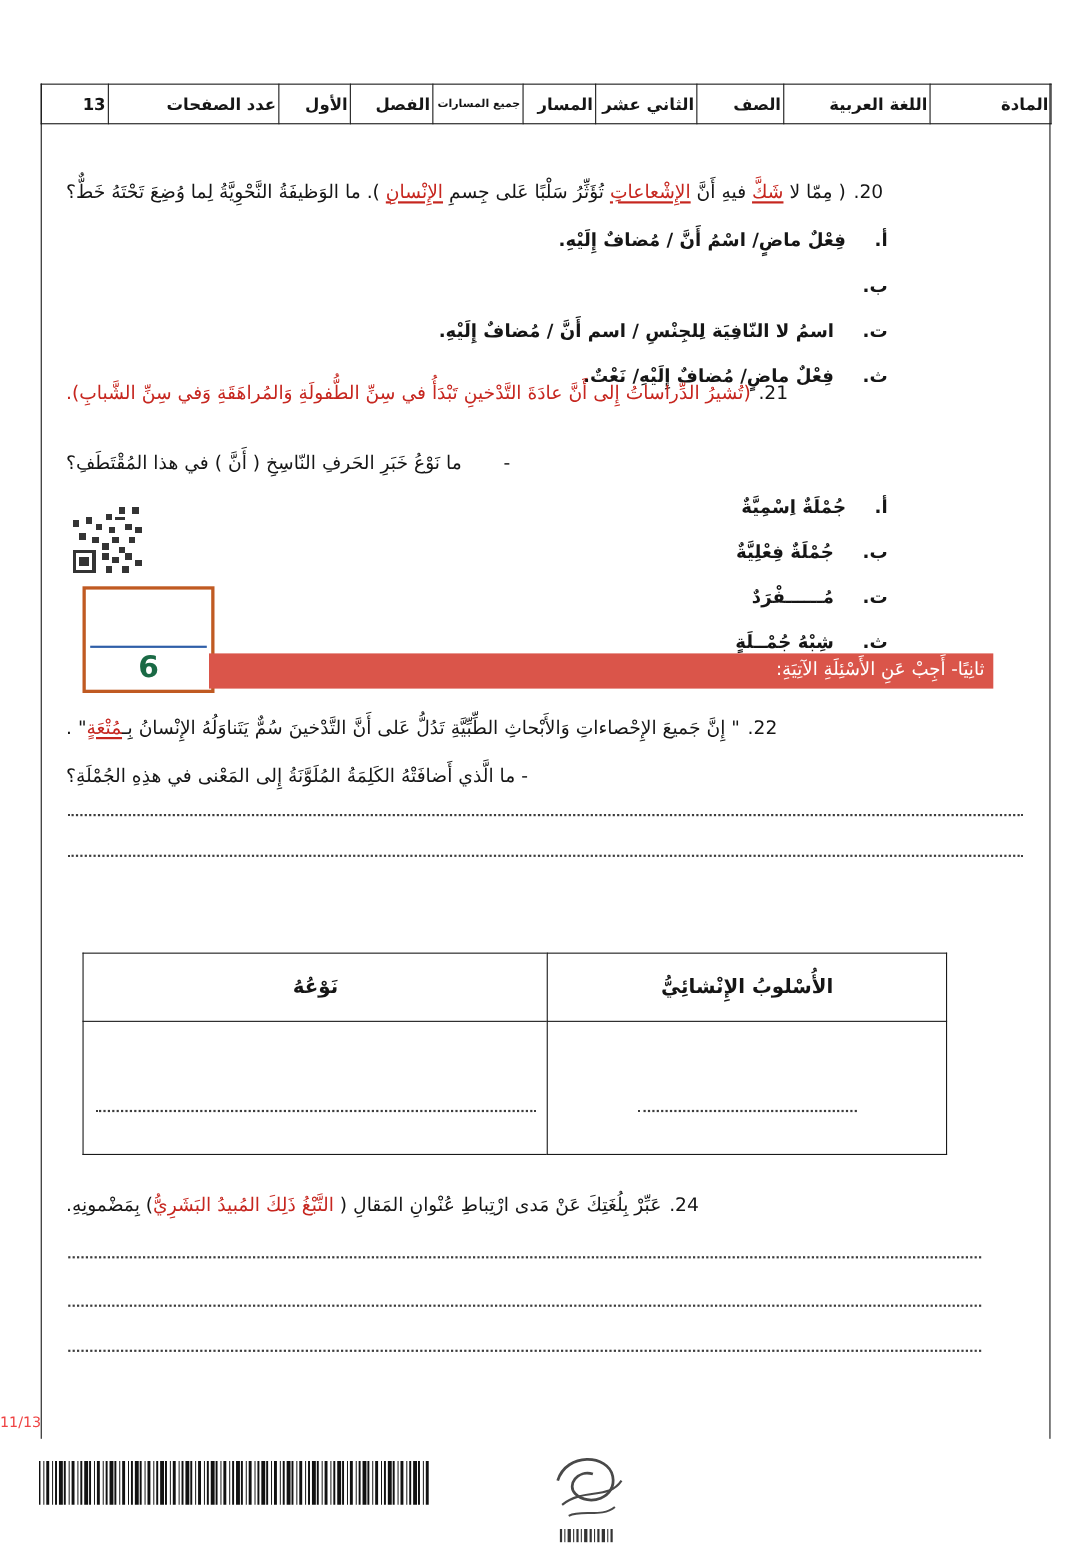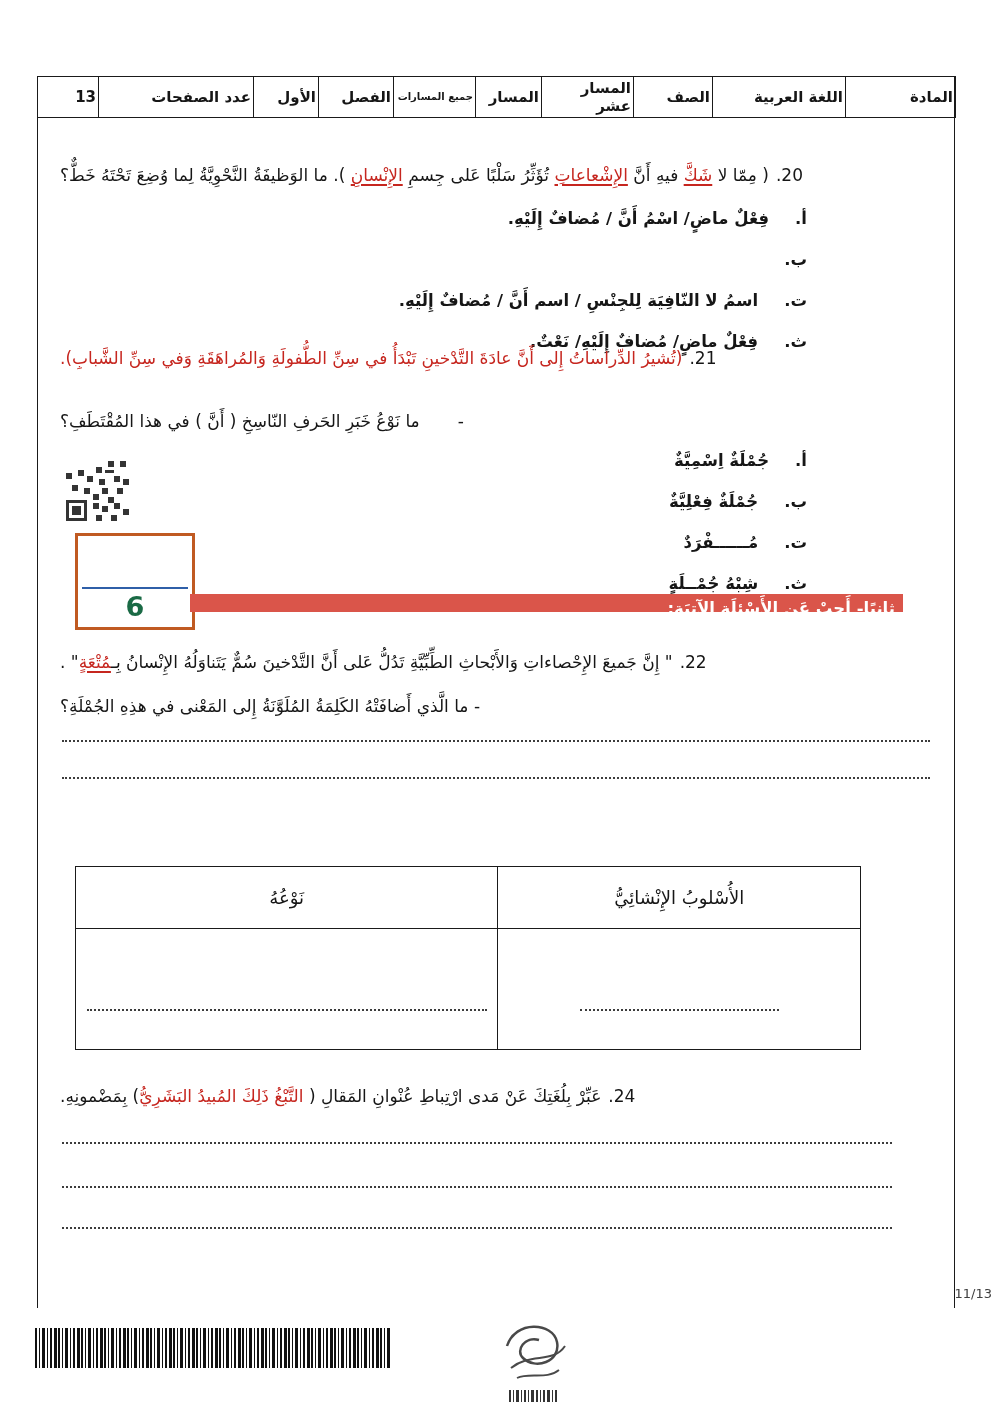--- a/index.html
+++ b/index.html
@@ -12,36 +12,36 @@
   .qline{position:absolute;right:89px;left:60px;font-weight:400;font-size:17px;line-height:1.45;text-align:left}
   .r100{right:100px}
   .indent1{padding-right:56px}
   .num{margin-left:7px}
   .gap{margin-right:38px}
   .red{color:#c6261f}
   .red-u{color:#c6261f;text-decoration:underline;text-decoration-thickness:1.5px;text-underline-offset:3px}
   .opts{position:absolute;right:185px;left:120px;font-weight:700;font-size:16.5px;text-align:right}
   .opt{display:flex;gap:26px;margin-bottom:17px;line-height:1.45}
   .opt .letter{flex:0 0 auto}
-  .banner{position:absolute;top:594px;left:190px;width:713px;height:18px;background:#da554a;color:#fff;font-weight:700;font-size:16.5px;line-height:30px;padding:0 8px;text-align:right}
+  .banner{position:absolute;top:594px;left:190px;width:713px;height:32px;background:#da554a;color:#fff;font-weight:400;font-size:16.5px;line-height:30px;padding:0 8px;text-align:right}
   .qr{position:absolute;top:461px;left:66px;opacity:.9}
   .scorebox{position:absolute;top:533px;left:75px;width:120px;height:97px;border:3px solid #c05a22;background:#fff}
   .scoreline{position:absolute;top:51px;left:4px;right:4px;border-top:2.5px solid #2f5fa8}
   .scoreval{position:absolute;top:55px;left:0;right:0;text-align:center;font-size:27px;font-weight:700;color:#1a6a45}
   .ansline{position:absolute;border-bottom:2.6px dotted #3c3c3c;height:0}
   .a-wide{left:62px;right:62px}
   .a-mid{left:62px;right:100px}
   .q23-table{position:absolute;top:866px;left:75px;width:786px;border-collapse:collapse}
   .q23-table td{border:1.6px solid #1a1a1a}
-  .q23-table .th{height:62px;text-align:center;vertical-align:middle;font-weight:400;font-size:18px}
+  .q23-table .th{height:62px;text-align:center;vertical-align:middle;font-weight:700;font-size:18px}
   .q23-table .bd{height:121px;vertical-align:bottom}
   .dotcell{border-bottom:2.6px dotted #3c3c3c;margin:0 auto 38px}
   .dot-style{width:55%}
   .dot-type{width:95%}
-  .pagenum{position:absolute;top:1286px;left:0;right:0;text-align:right;font-size:13px;direction:ltr;color:#404040}
+  .pagenum{position:absolute;top:1286px;left:0;right:0;text-align:left;font-size:13px;direction:ltr;color:#ef4444}
   .barcode{position:absolute;top:1328px;left:35px}
   .stamp{position:absolute;top:1312px;left:495px;opacity:.85}
 </style>
 </head>
 <body>
 
 <div class="page">
 
   <div class="frame"></div>
 
@@ -56,21 +56,21 @@
         <col style="width:75px">
         <col style="width:65px">
         <col style="width:155px">
         <col style="width:61px">
     </colgroup>
     <tbody>
         <tr>
       <td>المادة</td>
       <td>اللغة العربية</td>
       <td>الصف</td>
-      <td>المسار عشر</td>
+      <td>الثاني عشر</td>
       <td>المسار</td>
       <td class="small">جميع المسارات</td>
       <td>الفصل</td>
       <td>الأول</td>
       <td>عدد الصفحات</td>
       <td>13</td>
     </tr>
   </tbody>
     </table>
 

